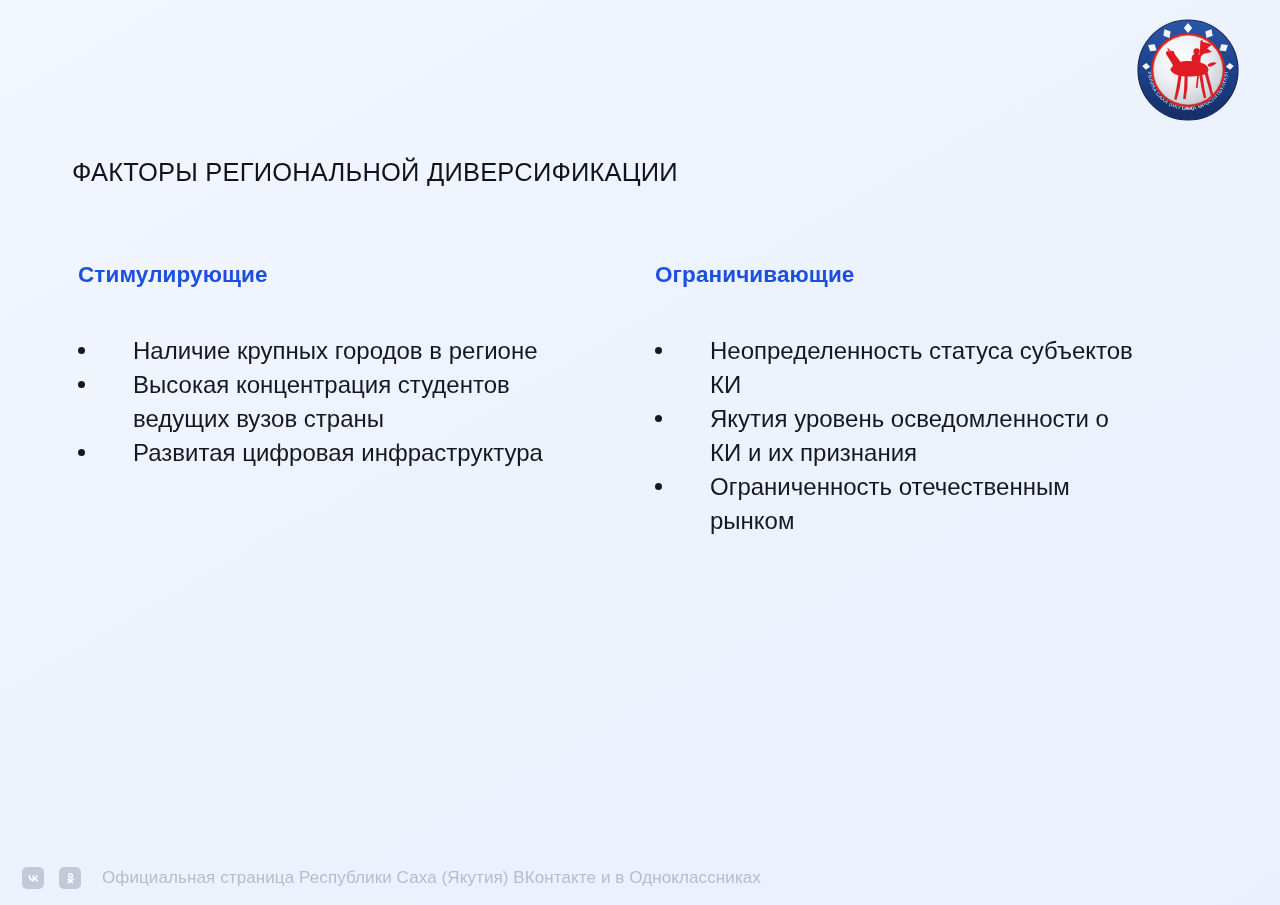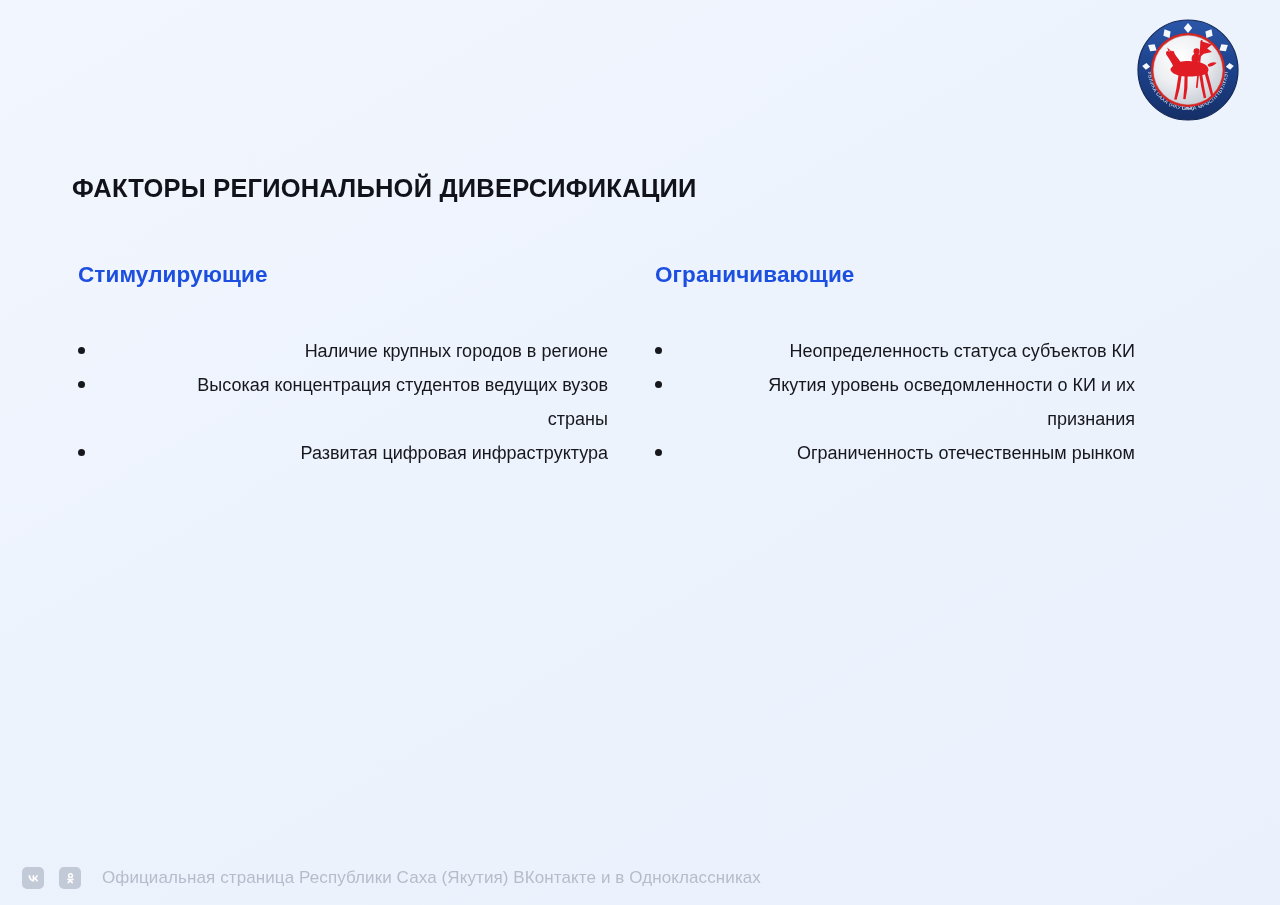--- a/index.html
+++ b/index.html
@@ -31,23 +31,23 @@
     left: 1136px;
     width: 104px;
     height: 104px;
   }
   .emblem svg { display: block; width: 104px; height: 104px; }
 
   
   .slide-title {
     position: absolute;
     left: 72px;
-    top: 150px;
+    top: 134px;
     font-size: 25.5px;
-    font-weight: bold;
+    font-weight: normal;
     letter-spacing: 0.2px;
     color: #12131a;
     white-space: nowrap;
     margin-top: 24px;
   }
 
   
   .columns {
     position: absolute;
     left: 0;
@@ -74,25 +74,24 @@
   .column.right .col-heading { padding-left: 0px; }
 
   .bullet-list {
     list-style: none;
     margin: 0;
     padding: 0;
   }
   .bullet-item {
     position: relative;
     padding-left: 55px;
-    font-size: 18px;
+    font-size: 24px;
     line-height: 34px;
     color: #17181d;
     margin: 0 0 0 0;
-    text-align: right;
   }
   .bullet-item .dot {
     position: absolute;
     left: 0;
     top: 13px;
     width: 7px;
     height: 7px;
     border-radius: 50%;
     background: #17181d;
   }

